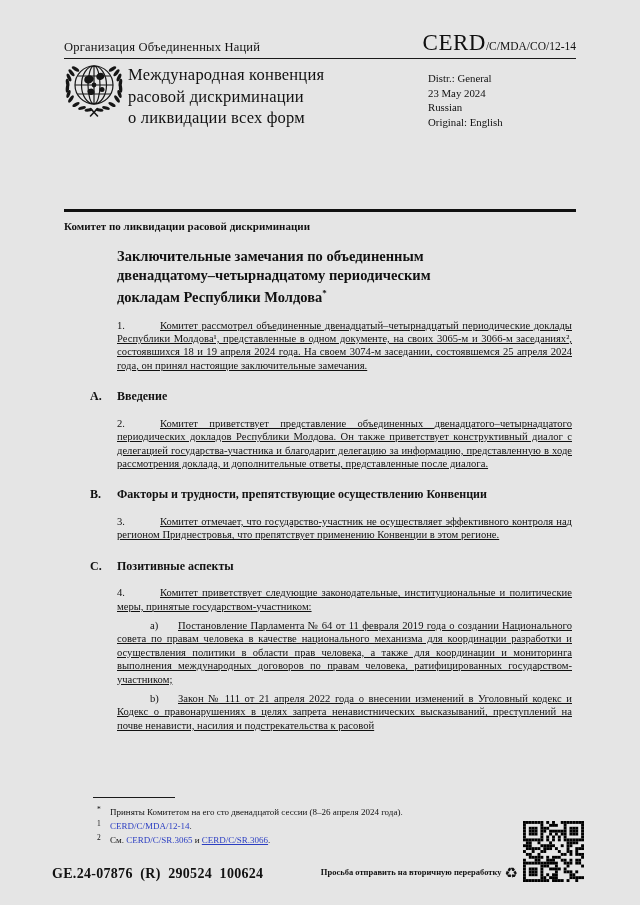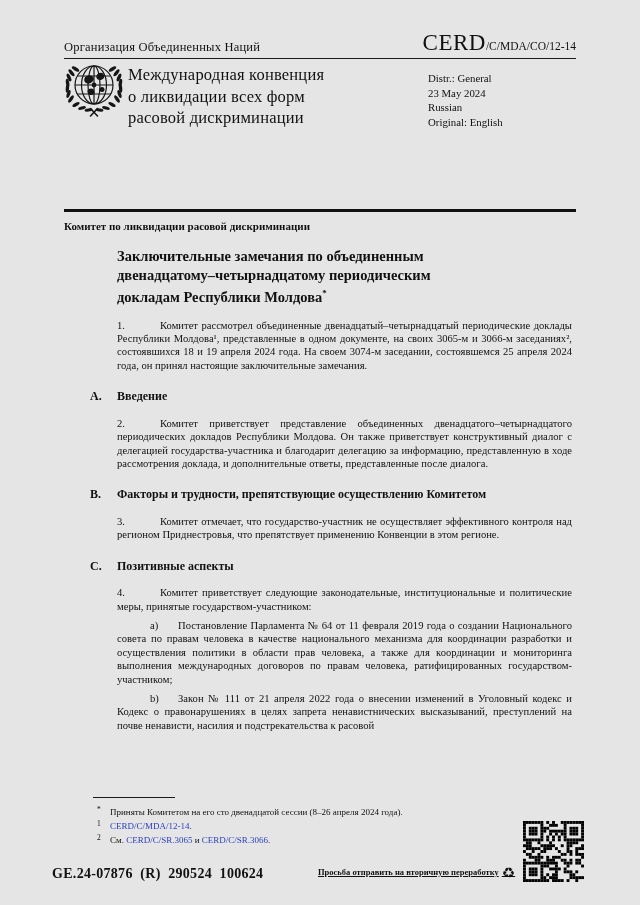--- a/index.html
+++ b/index.html
@@ -16,36 +16,36 @@
   .rule-thin{position:absolute;left:64px;right:64px;top:58px;height:1px;background:#1a1a1a;}
   .emblem{position:absolute;left:62px;top:61px;width:64px;height:58px;}
   .conv-title{position:absolute;left:128px;top:64px;font-size:16.5px;font-weight:normal;line-height:21.5px;letter-spacing:.2px;}
   .distr-block{position:absolute;left:428px;top:71px;font-size:10.8px;line-height:14.6px;}
   .rule-thick{position:absolute;left:64px;right:64px;top:209px;height:3px;background:#111;}
   
   .body{position:absolute;left:64px;top:220px;width:512px;}
   .committee{font-weight:bold;font-size:11px;}
   .doc-title{margin:15px 0 0 53px;width:352px;font-size:14.5px;font-weight:bold;line-height:18.6px;}
   .doc-title sup{font-size:9px;}
-  .para{margin:12px 12px 0 53px;width:455px;font-size:10.6px;line-height:13.4px;text-align:justify;}
+  .para{margin:12px 12px 0 53px;width:455px;font-size:10.6px;line-height:13.4px;text-align:justify;text-decoration:underline;}
   .pnum{display:inline-block;width:43px;}
   .para.sub{margin-top:6px;text-indent:33px;}
   .plabel{display:inline-block;width:28px;text-indent:0;}
   .section{display:flex;margin-top:17px;}
   .s-letter{margin-left:26px;width:27px;font-size:12px;font-weight:bold;flex:none;}
   .s-heading{width:372px;font-size:12px;font-weight:bold;line-height:15.5px;}
   
   .fn-rule{position:absolute;left:93px;top:797px;width:82px;height:1px;background:#1a1a1a;}
   .footnotes{position:absolute;left:64px;top:804px;width:480px;font-size:9px;line-height:12px;}
   .fn{margin-left:33px;}
   .fnm{display:inline-block;width:13px;font-size:7.5px;vertical-align:3px;}
   .link{text-decoration:none;cursor:pointer;}
   
   .ge-number{position:absolute;left:52px;top:866px;font-size:14px;white-space:pre;letter-spacing:.3px;font-weight:bold;}
-  .recycle{position:absolute;left:318px;top:864px;width:200px;font-size:8.5px;font-weight:bold;text-decoration:underline;}
+  .recycle{position:absolute;left:318px;top:864px;width:200px;font-size:8.5px;font-weight:bold;text-align:right;}
   .recycle-glyph{font-size:15px;font-weight:normal;vertical-align:-3px;margin-left:3px;font-family:"DejaVu Sans",sans-serif;}
   .qr{position:absolute;left:523px;top:821px;width:61px;height:61px;}
 </style>
 </head>
 <body>
 
 <div class="page">
 
   <div class="org-name">Организация Объединенных Наций</div>
   <div class="symbol-block"><span class="symbol-main">CERD</span><span class="symbol-suffix">/C/MDA/CO/12-14</span></div>
@@ -91,22 +91,22 @@
       <ellipse cx="37.5" cy="49" rx="4" ry="1.6" transform="rotate(6 37.5 49)"></ellipse>
     </g>
     <g stroke="#161616" stroke-width="1.6" fill="none" stroke-linecap="round">
       <path d="M28.5 55 L35.5 47.5"></path>
       <path d="M35.5 55 L28.5 47.5"></path>
     </g>
   </svg>
 
   <div class="conv-title">
     <div>Международная конвенция</div>
+    <div>расовой дискриминации</div>
     <div>о ликвидации всех форм</div>
-    <div>расовой дискриминации</div>
   </div>
 
   <div class="distr-block">
     <div>Distr.: General</div>
     <div>23 May 2024</div>
     <div>Russian</div>
     <div>Original: English</div>
   </div>
 
   <div class="rule-thick"></div>
@@ -120,42 +120,42 @@
 
     <div class="section">
       <span class="s-letter">A.</span>
       <span class="s-heading">Введение</span>
     </div>
 
     <p class="para"><span class="pnum">2.</span><span>Комитет приветствует представление объединенных двенадцатого–четырнадцатого периодических докладов Республики Молдова. Он также приветствует конструктивный диалог с делегацией государства-участника и благодарит делегацию за информацию, представленную в ходе рассмотрения доклада, и дополнительные ответы, представленные после диалога.</span></p>
 
     <div class="section">
       <span class="s-letter">B.</span>
-      <span class="s-heading">Факторы и трудности, препятствующие осуществлению Комитетом</span>
+      <span class="s-heading">Факторы и трудности, препятствующие осуществлению Конвенции</span>
     </div>
 
     <p class="para"><span class="pnum">3.</span><span>Комитет отмечает, что государство-участник не осуществляет эффективного контроля над регионом Приднестровья, что препятствует применению Конвенции в этом регионе.</span></p>
 
     <div class="section">
       <span class="s-letter">C.</span>
       <span class="s-heading">Позитивные аспекты</span>
     </div>
 
     <p class="para"><span class="pnum">4.</span><span>Комитет приветствует следующие законодательные, институциональные и политические меры, принятые государством-участником:</span></p>
 
     <p class="para sub"><span class="plabel">a)</span><span>Постановление Парламента № 64 от 11 февраля 2019 года о создании Национального совета по правам человека в качестве национального механизма для координации разработки и осуществления политики в области прав человека, а также для координации и мониторинга выполнения международных договоров по правам человека, ратифицированных государством-участником;</span></p>
 
     <p class="para sub"><span class="plabel">b)</span><span>Закон № 111 от 21 апреля 2022 года о внесении изменений в Уголовный кодекс и Кодекс о правонарушениях в целях запрета ненавистнических высказываний, преступлений на почве ненависти, насилия и подстрекательства к расовой</span></p>
   </div>
 
   <div class="fn-rule"></div>
   <div class="footnotes">
     <div class="fn"><span class="fnm">*</span><span>Приняты Комитетом на его сто двенадцатой сессии (8–26 апреля 2024 года).</span></div>
     <div class="fn"><span class="fnm">1</span><a class="link" style="color: rgb(43, 62, 194);">CERD/C/MDA/12-14</a><span>.</span></div>
-    <div class="fn"><span class="fnm">2</span><span>См. </span><a class="link" style="color: rgb(43, 62, 194); margin-top: 31px;">CERD/C/SR.3065</a><span> и </span><a class="link" style="color: rgb(43, 62, 194);">CERD/C/SR.3066</a><span>.</span></div>
+    <div class="fn"><span class="fnm">2</span><span>См. </span><a class="link" style="color: rgb(43, 62, 194); margin-top: 31px;">CERD/C/SR.3065</a><span> и </span><a class="link" style="color: rgb(43, 62, 194); text-decoration: underline;">CERD/C/SR.3066</a><span>.</span></div>
   </div>
 
   <div class="ge-number">GE.24-07876  (R)  290524  100624</div>
   <div class="recycle"><span>Просьба отправить на вторичную переработку</span><span class="recycle-glyph">♻</span></div>
   <div class="qr"><svg width="61" height="61" xmlns="http://www.w3.org/2000/svg">
         <rect x="0.00" y="0.00" width="2.90" height="2.90" fill="#000"></rect>
         <rect x="2.90" y="0.00" width="2.90" height="2.90" fill="#000"></rect>
         <rect x="5.81" y="0.00" width="2.90" height="2.90" fill="#000"></rect>
         <rect x="8.71" y="0.00" width="2.90" height="2.90" fill="#000"></rect>
         <rect x="11.62" y="0.00" width="2.90" height="2.90" fill="#000"></rect>

